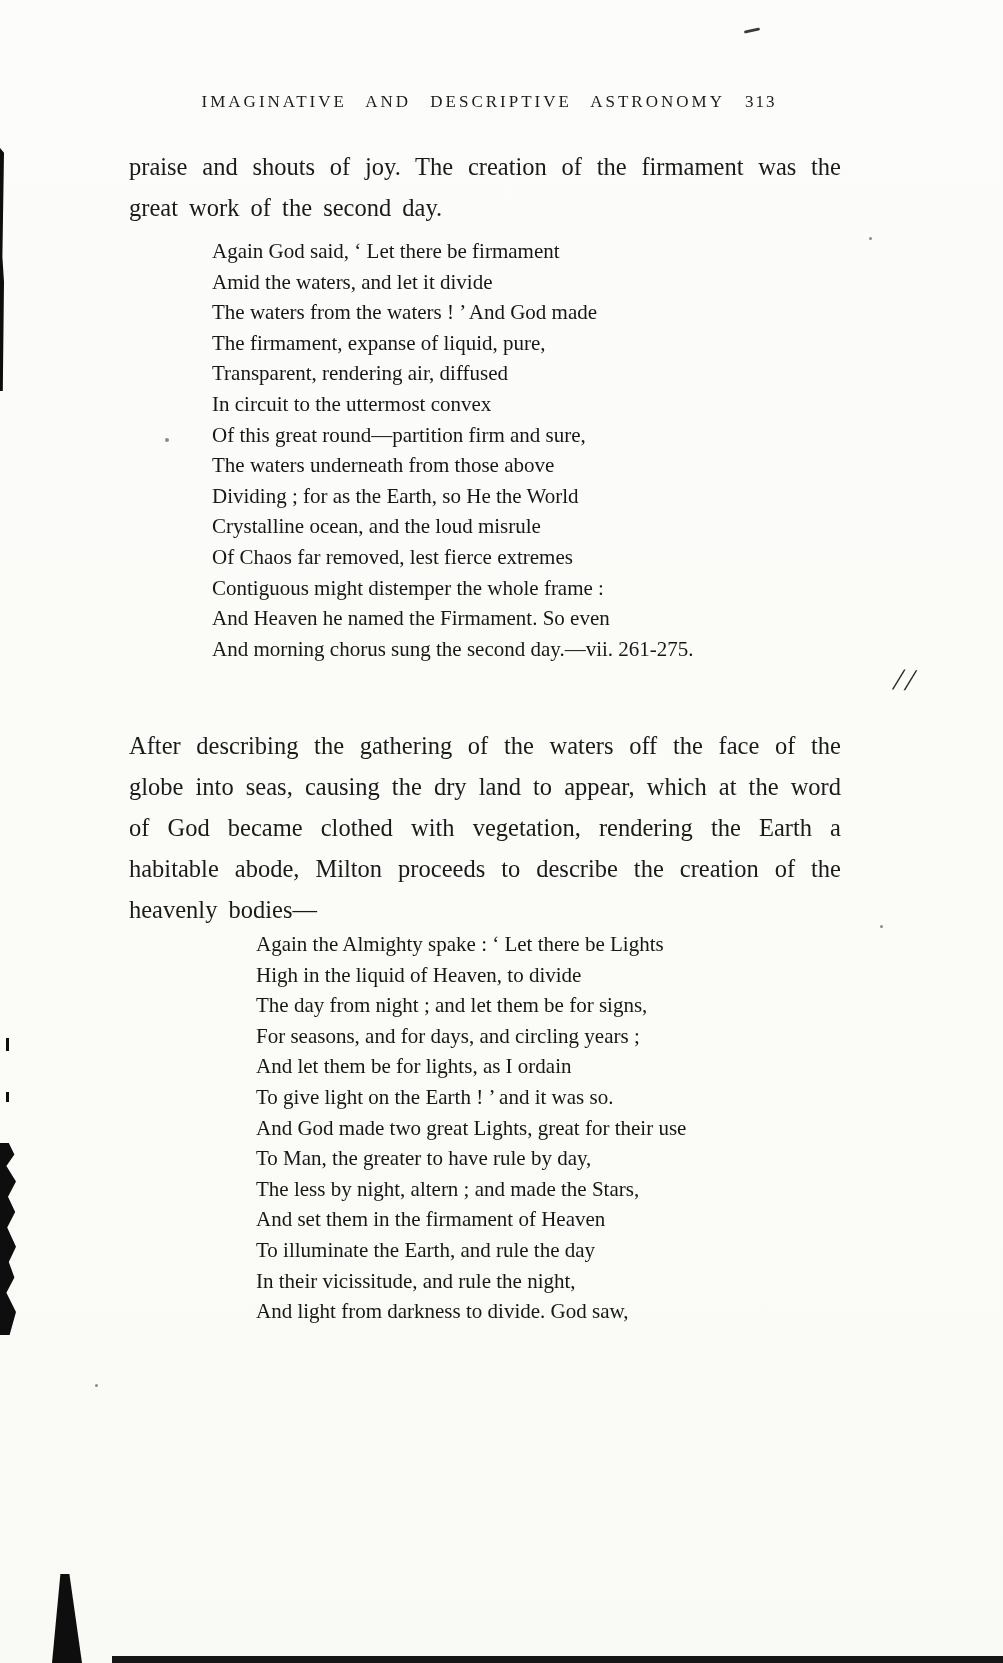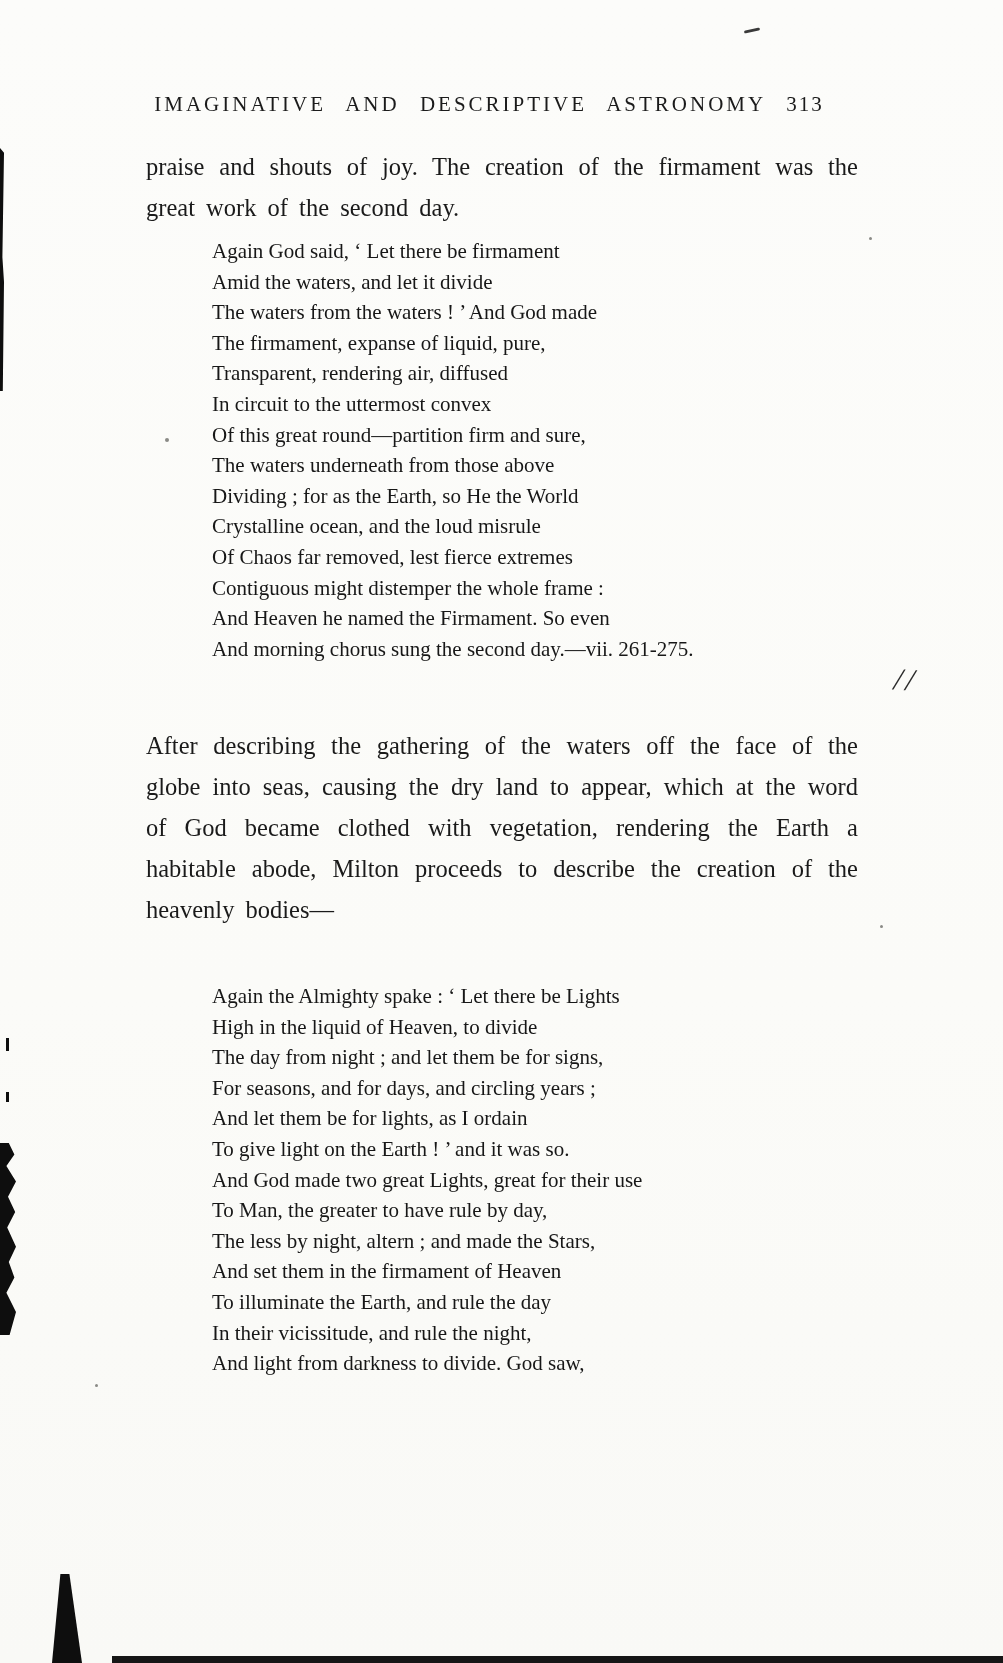--- a/index.html
+++ b/index.html
@@ -21,54 +21,54 @@
   
   .running-head {
     position: absolute;
     left: 133px;
     top: 92px;
     width: 712px;
     display: flex;
     justify-content: center;
     align-items: baseline;
     gap: 20px;
-    font-size: 21px;
+    font-size: 17px;
     letter-spacing: 3px;
     word-spacing: 12px;
     white-space: nowrap;
     color: #1b1b1b;
   }
   .running-head .page-number {
     letter-spacing: 2px;
   }
   
   .body-par {
     position: absolute;
-    left: 146px;
+    left: 129px;
     width: 712px;
     margin: 0;
     font-size: 24.5px;
     line-height: 41px;
     text-align: justify;
     word-spacing: 5px;
     color: #1a1a1a;
   }
   .p1 { top: 146px; }
   .p2 { top: 725px; }
   
   .verse {
     position: absolute;
     left: 212px;
     width: 640px;
     font-size: 21px;
     line-height: 30.6px;
     color: #171717;
   }
   .verse1 { top: 236px; }
-  .verse2 { top: 981px; }
+  .verse2 { top: 929px; margin-left: 44px; }
   .verse-line { white-space: nowrap; }
   
   .margin-mark {
     position: absolute;
     left: 894px;
     top: 662px;
     font-size: 31px;
     font-style: italic;
     letter-spacing: 3px;
     color: #2a2a2a;

